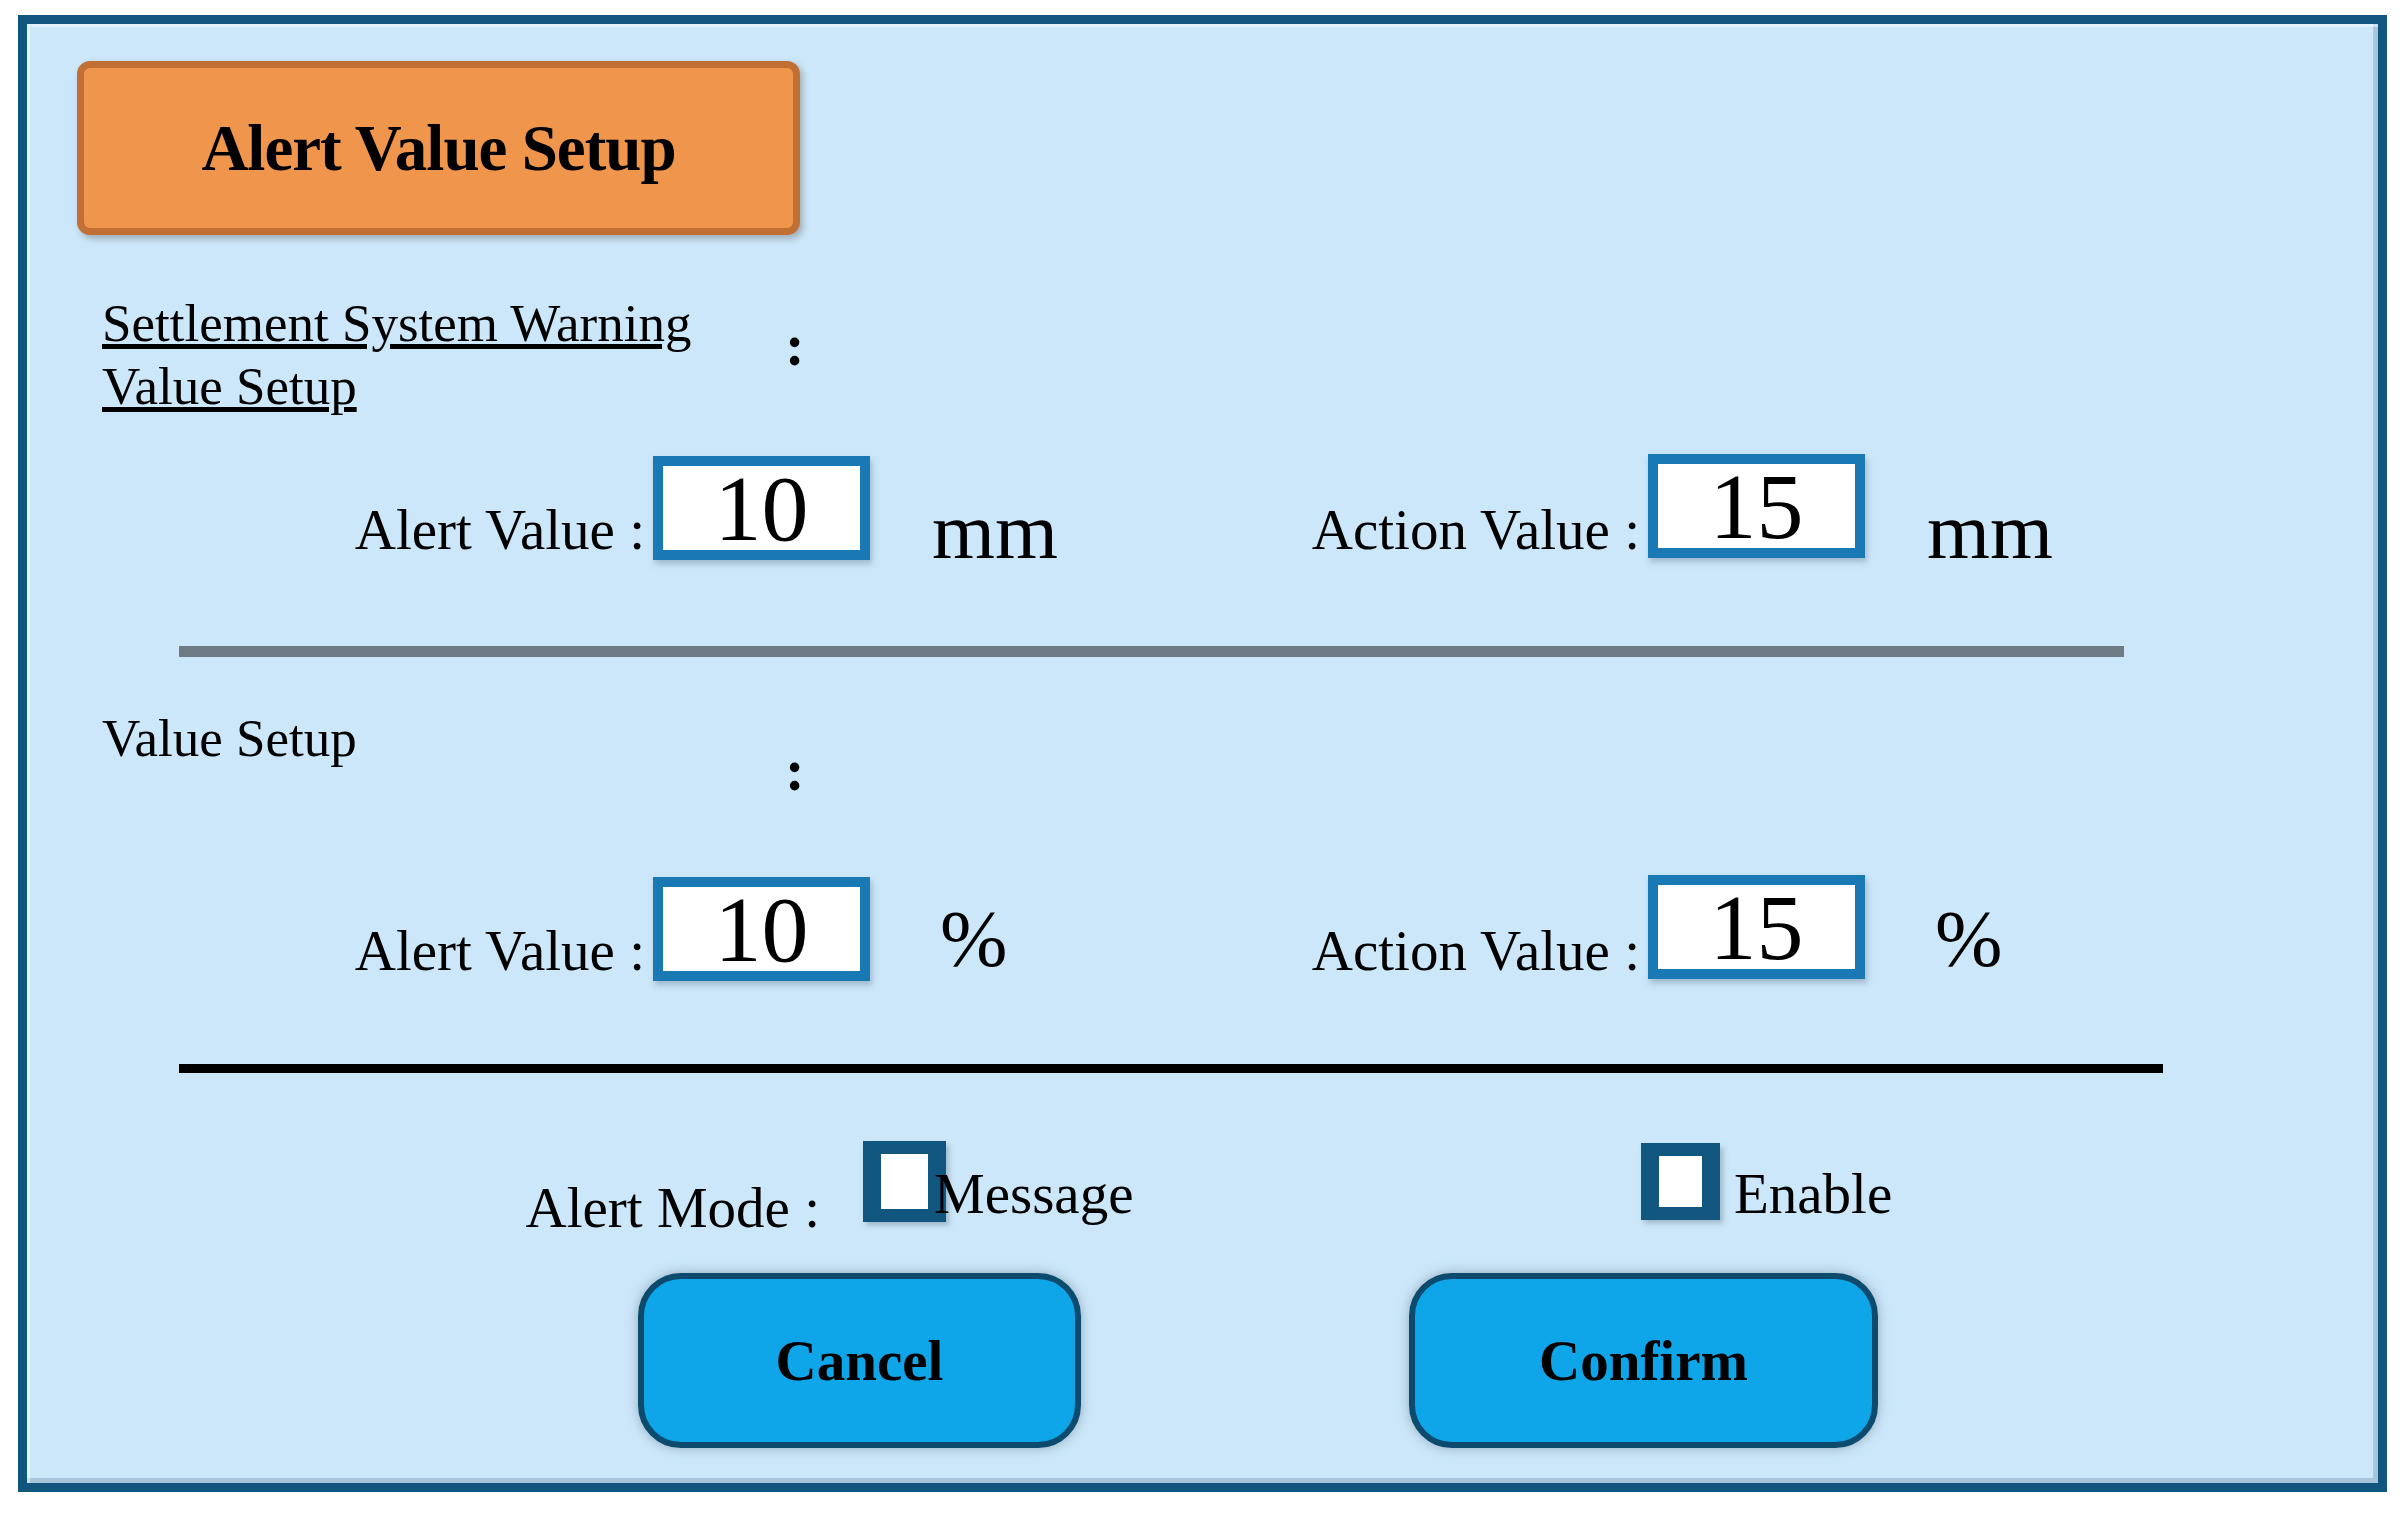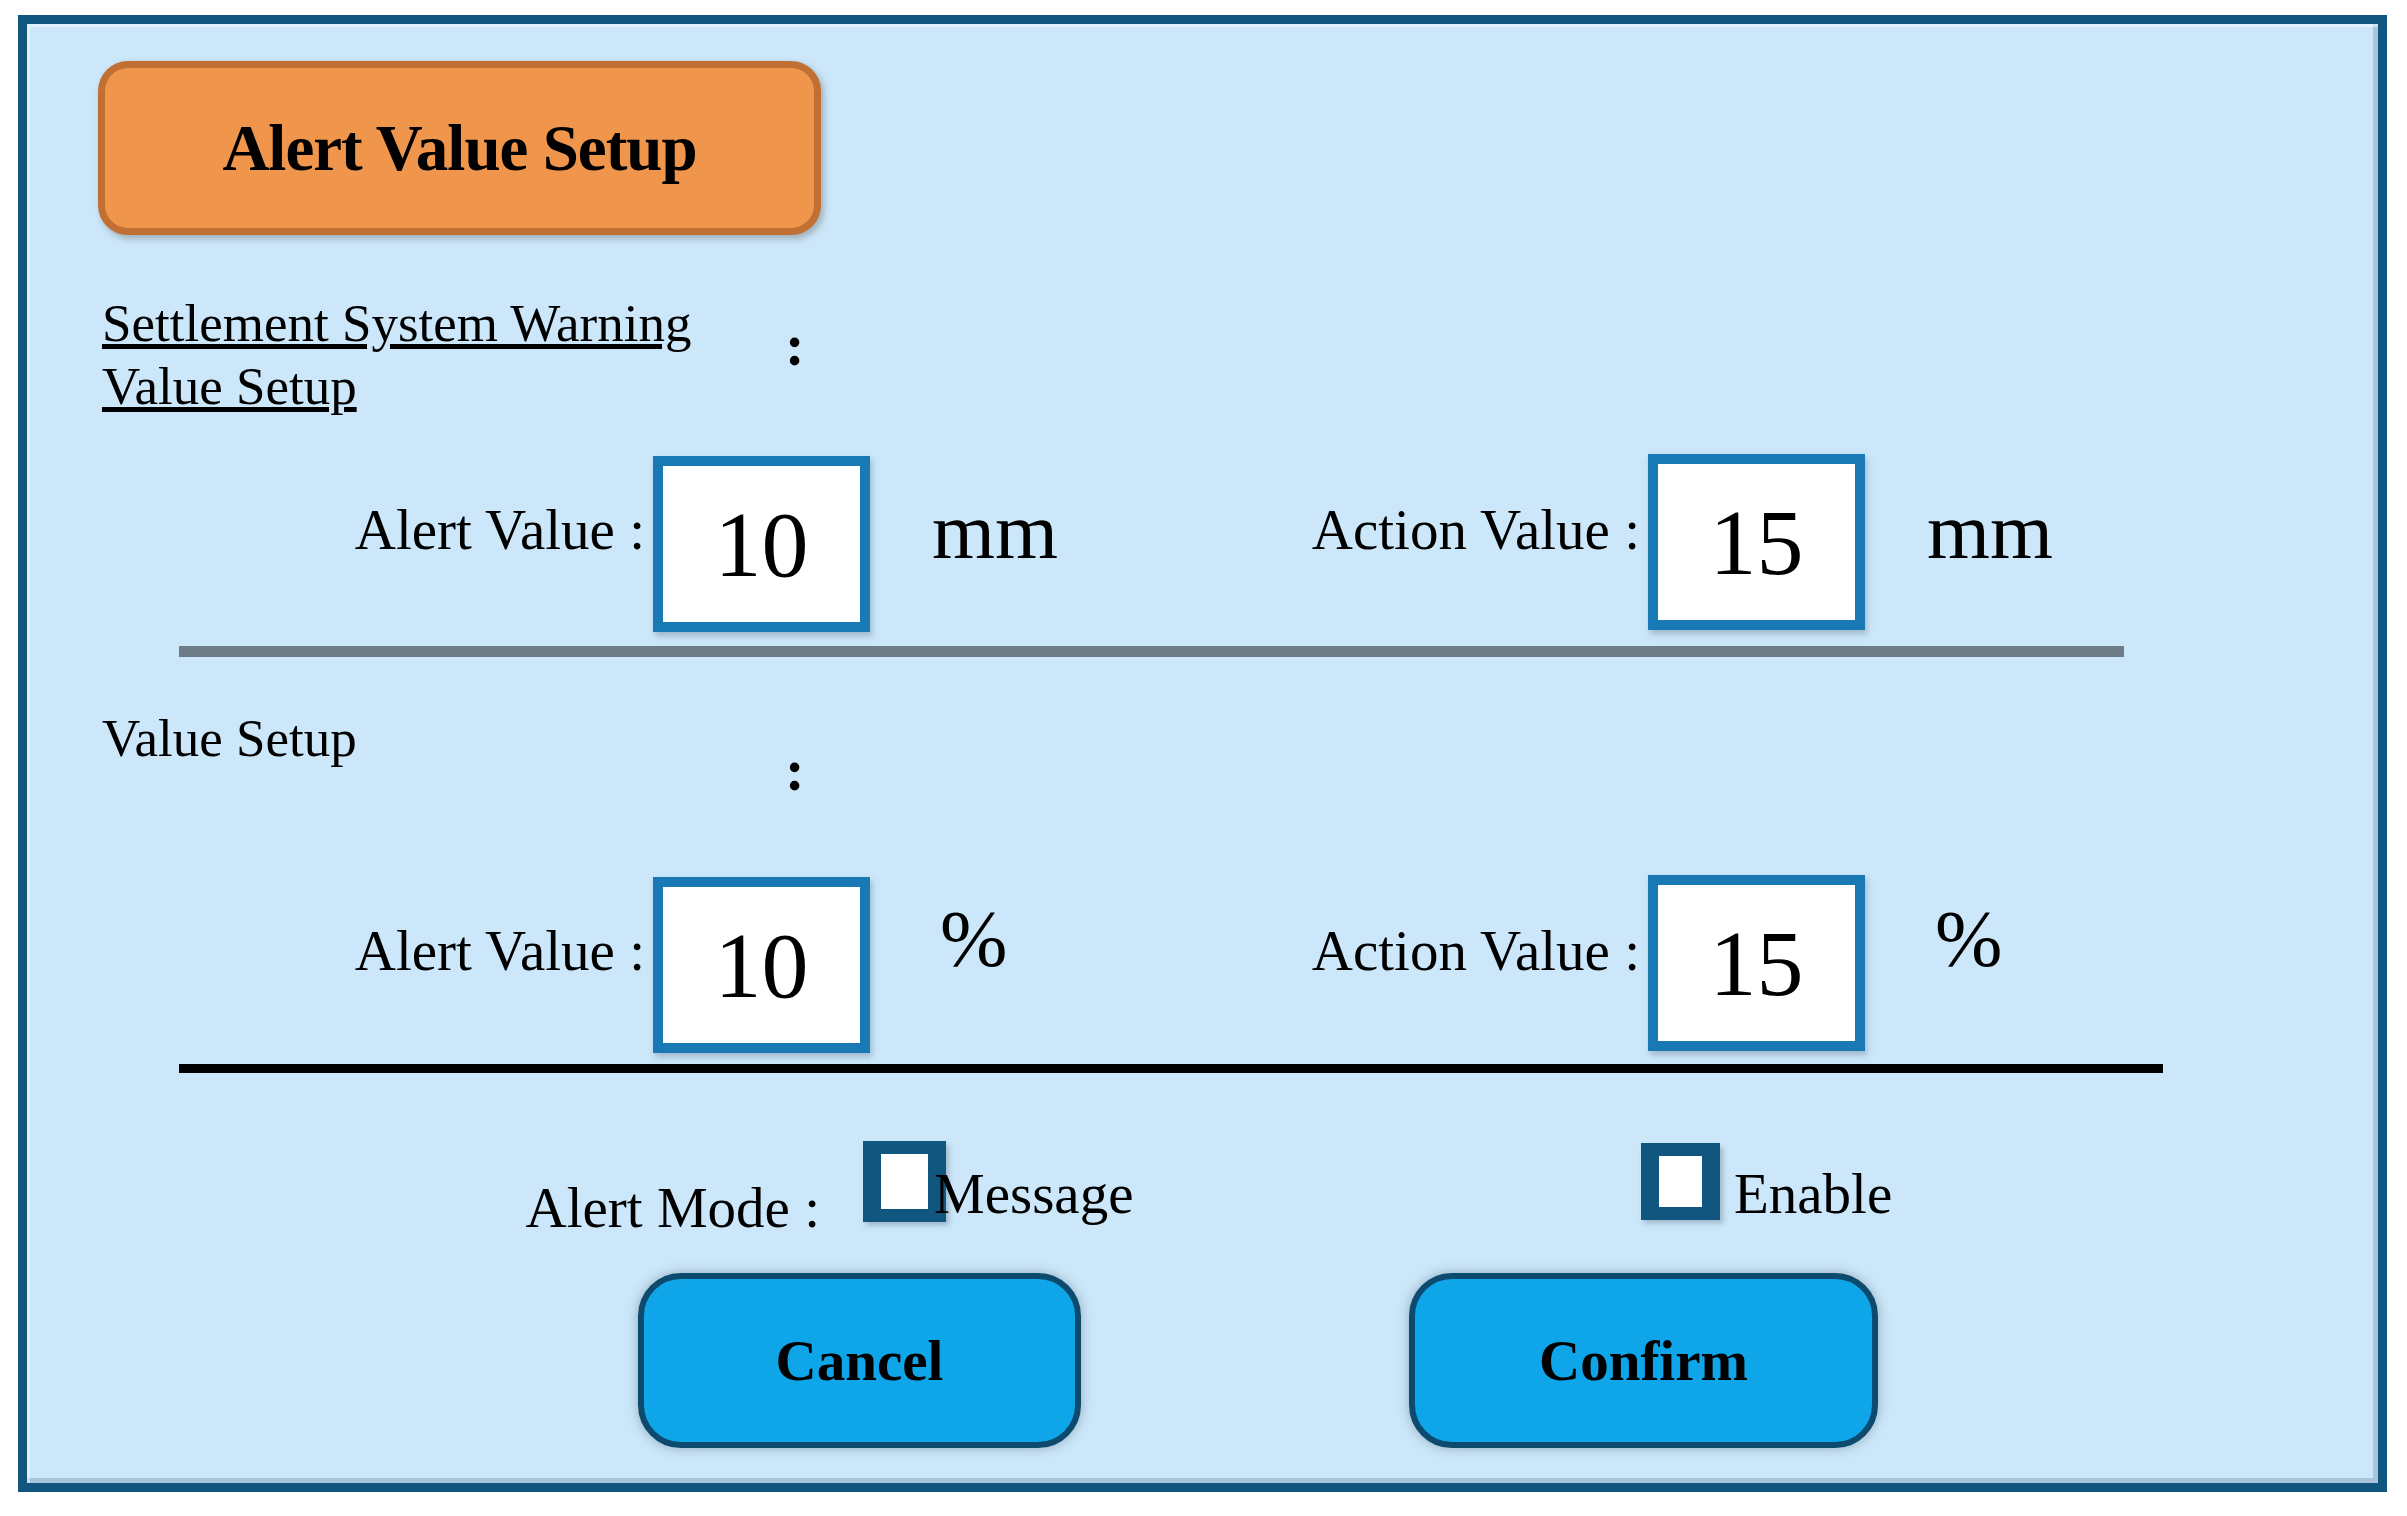--- a/index.html
+++ b/index.html
@@ -8,25 +8,24 @@
     font-family:"Liberation Serif","DejaVu Serif",serif; color:#000;
     overflow:hidden;
   }
   .dialog {
     position:absolute; left:17.7px; top:14.8px; width:2369px; height:1477px;
     box-sizing:border-box; border:9.9px solid #10567e; background:#cbe7f9;
     box-shadow: inset 3px 3px 0 rgba(255,255,255,.45), inset -4.9px -4.9px 0 rgba(140,170,195,.55);
   }
   .tab {
     position:absolute; left:77px; top:61px; width:723px; height:174px;
-    box-sizing:border-box; background:#f0954c; border:7.9px solid #c16f33; border-radius:30px;
+    box-sizing:border-box; background:#f0954c; border:7.9px solid #c16f33; border-radius:13px;
     font-family:inherit; font-weight:bold; font-size:65px; color:#000; letter-spacing:-1px;
     text-align:center; cursor:pointer;
     box-shadow: 3px 3.9px 5.9px rgba(110,110,110,.45);
-    margin-left: 21px;
   }
   .titlebar {
     position:absolute; left:810px; top:89px; width:1395px; height:116px;
     background:#c9c9c9; font-weight:bold; font-size:65px; line-height:116px;
     letter-spacing:-1.5px; white-space:nowrap; overflow:hidden;
     padding:0 9.9px; box-sizing:border-box; text-align:center;
   }
   .heading { position:absolute; font-size:53px; line-height:63px; }
   .heading-1 { left:102px; top:292px;text-decoration:underline; }
   .heading-2 { left:102px; top:707px; }
@@ -34,21 +33,21 @@
   .hcolon-1 { top:311px; }
   .hcolon-2 { top:736px; }
 
   .field-label { position:absolute; font-size:57px; line-height:67px; text-align:right; }
   .lbl-s1f1 { left:276px;  top:496px; width:369px; }
   .lbl-s1f2 { left:1236px; top:496px; width:404px; }
   .lbl-s2f1 { left:276px;  top:917px; width:369px; }
   .lbl-s2f2 { left:1236px; top:917px; width:404px; }
 
   .value-input {
-    position:absolute; width:217px; height:176px; box-sizing:border-box;
+    position:absolute; width:217px; height:104px; box-sizing:border-box;
     border:10.8px solid #1879b5; background:#ffffff; text-align:center;
     font-family:inherit; font-size:94px; color:#000; padding:8px;
     box-shadow: 2px 3.9px 5.9px rgba(120,140,160,.5);
   }
   .inp-s1f1 { left:653px;  top:456px; }
   .inp-s1f2 { left:1648px; top:454px; }
   .inp-s2f1 { left:653px;  top:877px; }
   .inp-s2f2 { left:1648px; top:875px; }
 
   .unit { position:absolute; font-size:81px; line-height:99px; }

